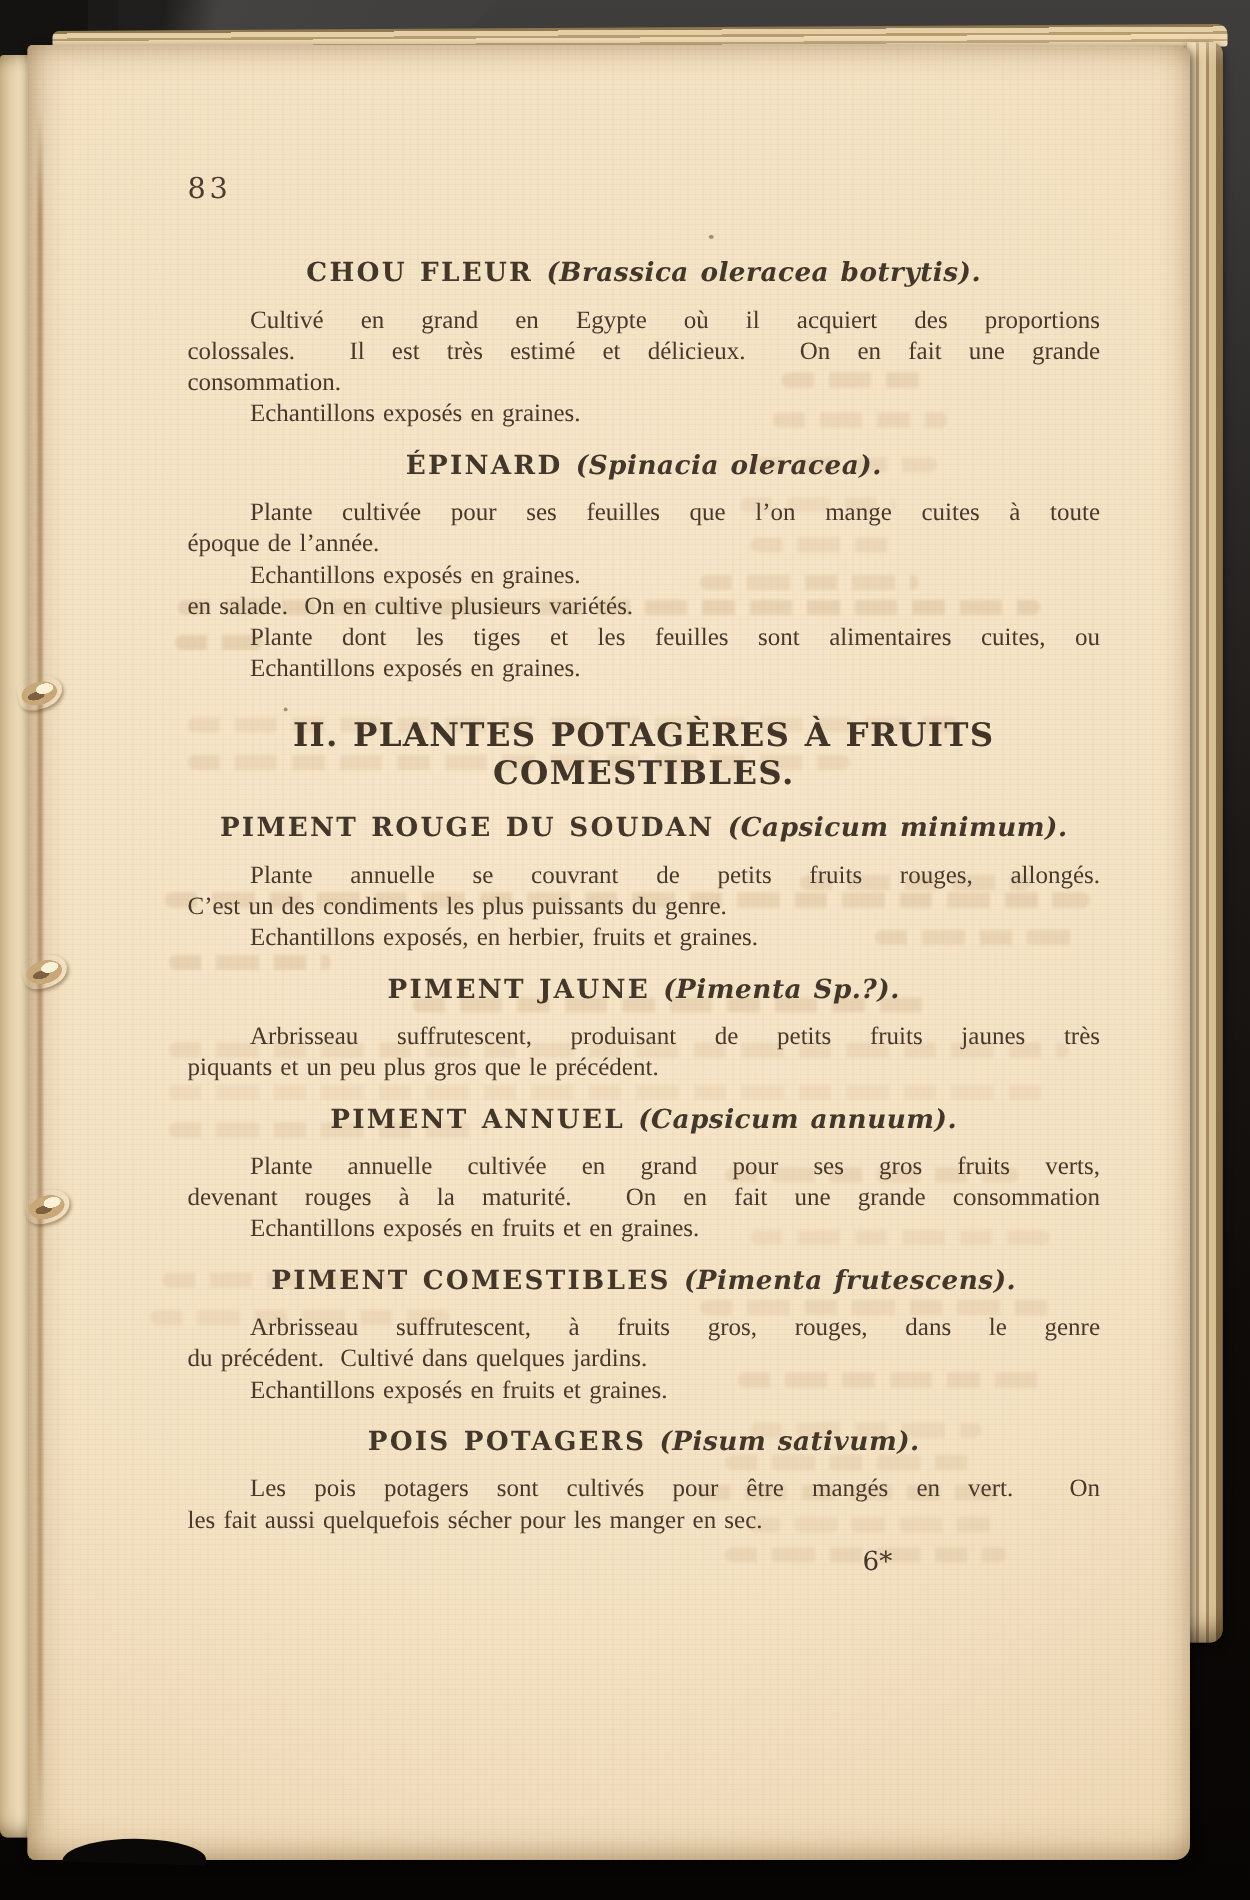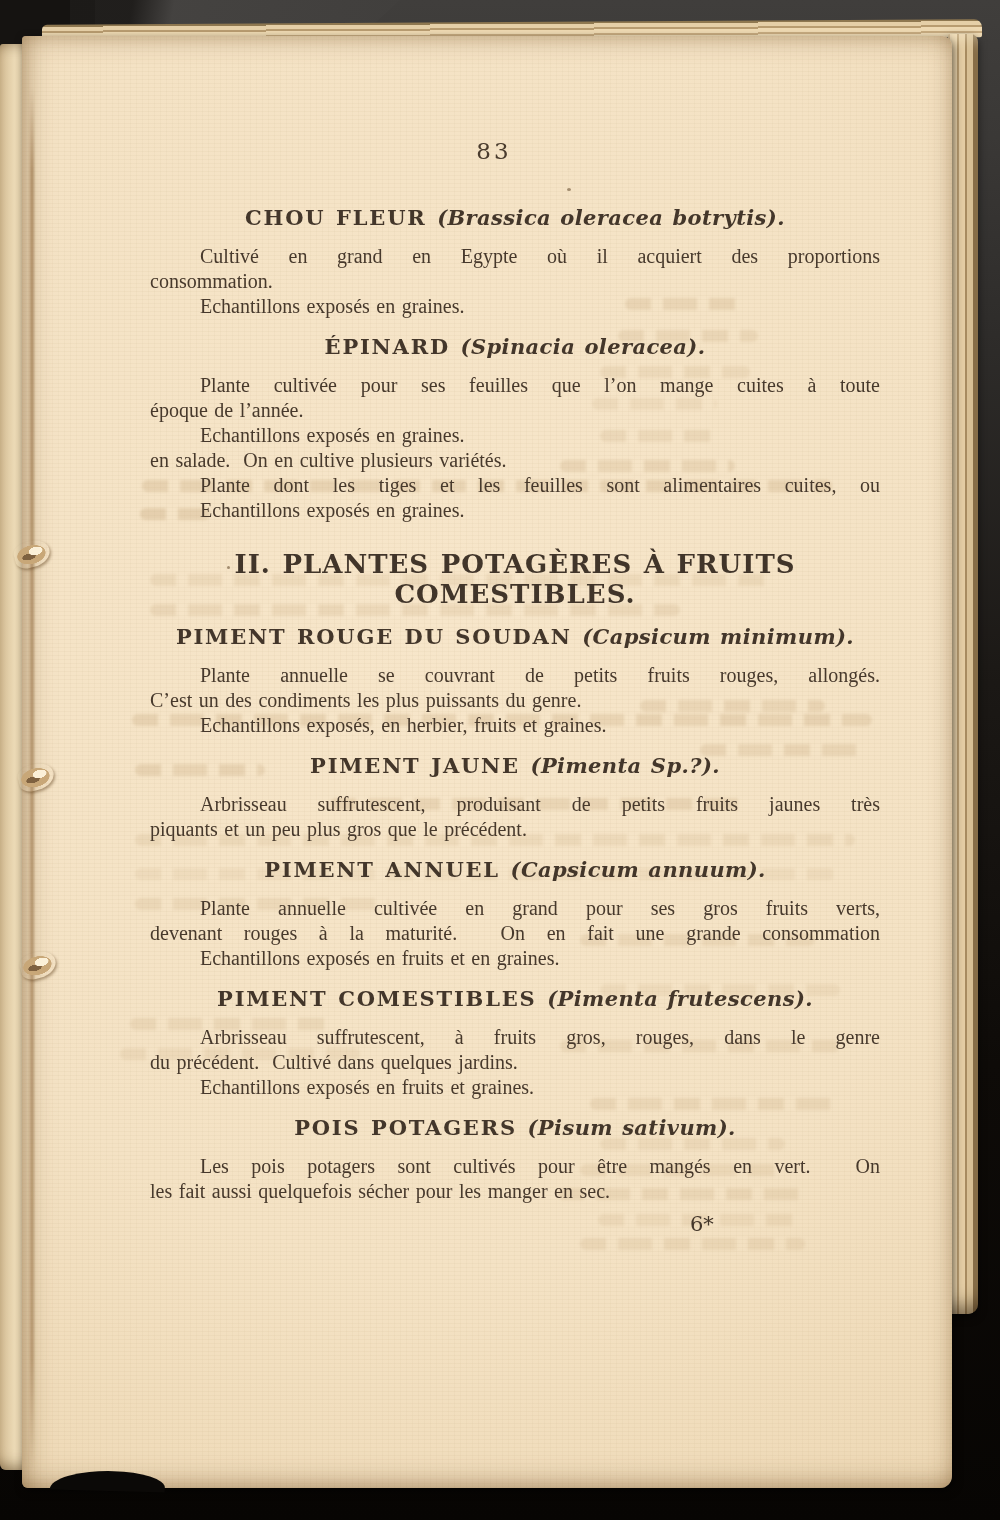--- a/index.html
+++ b/index.html
@@ -83,21 +83,21 @@
     filter:blur(1.4px);
     background:repeating-linear-gradient(90deg,rgba(176,140,92,.55) 0 26px,rgba(176,140,92,0) 26px 38px,rgba(176,140,92,.5) 38px 72px,rgba(176,140,92,0) 72px 84px);
   }
   .speck{position:absolute;width:4px;height:3px;border-radius:50%;background:rgba(95,70,40,.55);z-index:2;}
 
   .content{
     position:absolute;left:128px;top:100px;width:730px;z-index:2;
     color:#47392c;word-spacing:1.5px;
   }
   .pagenum-row{
-    text-align:center;padding-right:42px;height:30px;line-height:30px;
+    text-align:left;padding-right:42px;height:30px;line-height:30px;
     font-size:23px;letter-spacing:3px;margin-bottom:38px;color:#4a3c2e;
   }
   .entry-heading{
     margin:14px 0 12px;font-weight:bold;text-align:center;
     font-size:21px;line-height:28px;letter-spacing:1.8px;color:#43362a;
   }
   .entry-latin{font-style:italic;letter-spacing:.4px;}
   .part-heading{
     margin:26px 0 6px;text-align:center;font-weight:bold;
     font-size:26px;line-height:30px;letter-spacing:1px;color:#41352a;
@@ -125,20 +125,21 @@
   <div class="speck" style="left:205px;top:530px;width:3px;"></div>
 
   <div class="content">
     <div class="pagenum-row">
       <span>83</span>
     </div>
     <div id="sections">
         <h3 class="entry-heading"><span>CHOU FLEUR</span> <em class="entry-latin">(Brassica oleracea botrytis).</em></h3>
         <p class="para">
           <span class="line just indent">Cultivé en grand en Egypte où il acquiert des proportions</span>
+          <span class="line just">colossales.&nbsp; Il est très estimé et délicieux.&nbsp; On en fait une grande</span>
           <span class="line">consommation.</span>
         </p>
         <p class="para">
           <span class="line indent">Echantillons exposés en graines.</span>
         </p>
         <h3 class="entry-heading"><span>ÉPINARD</span> <em class="entry-latin">(Spinacia oleracea).</em></h3>
         <p class="para">
           <span class="line just indent">Plante cultivée pour ses feuilles que l’on mange cuites à toute</span>
           <span class="line">époque de l’année.</span>
         </p>

